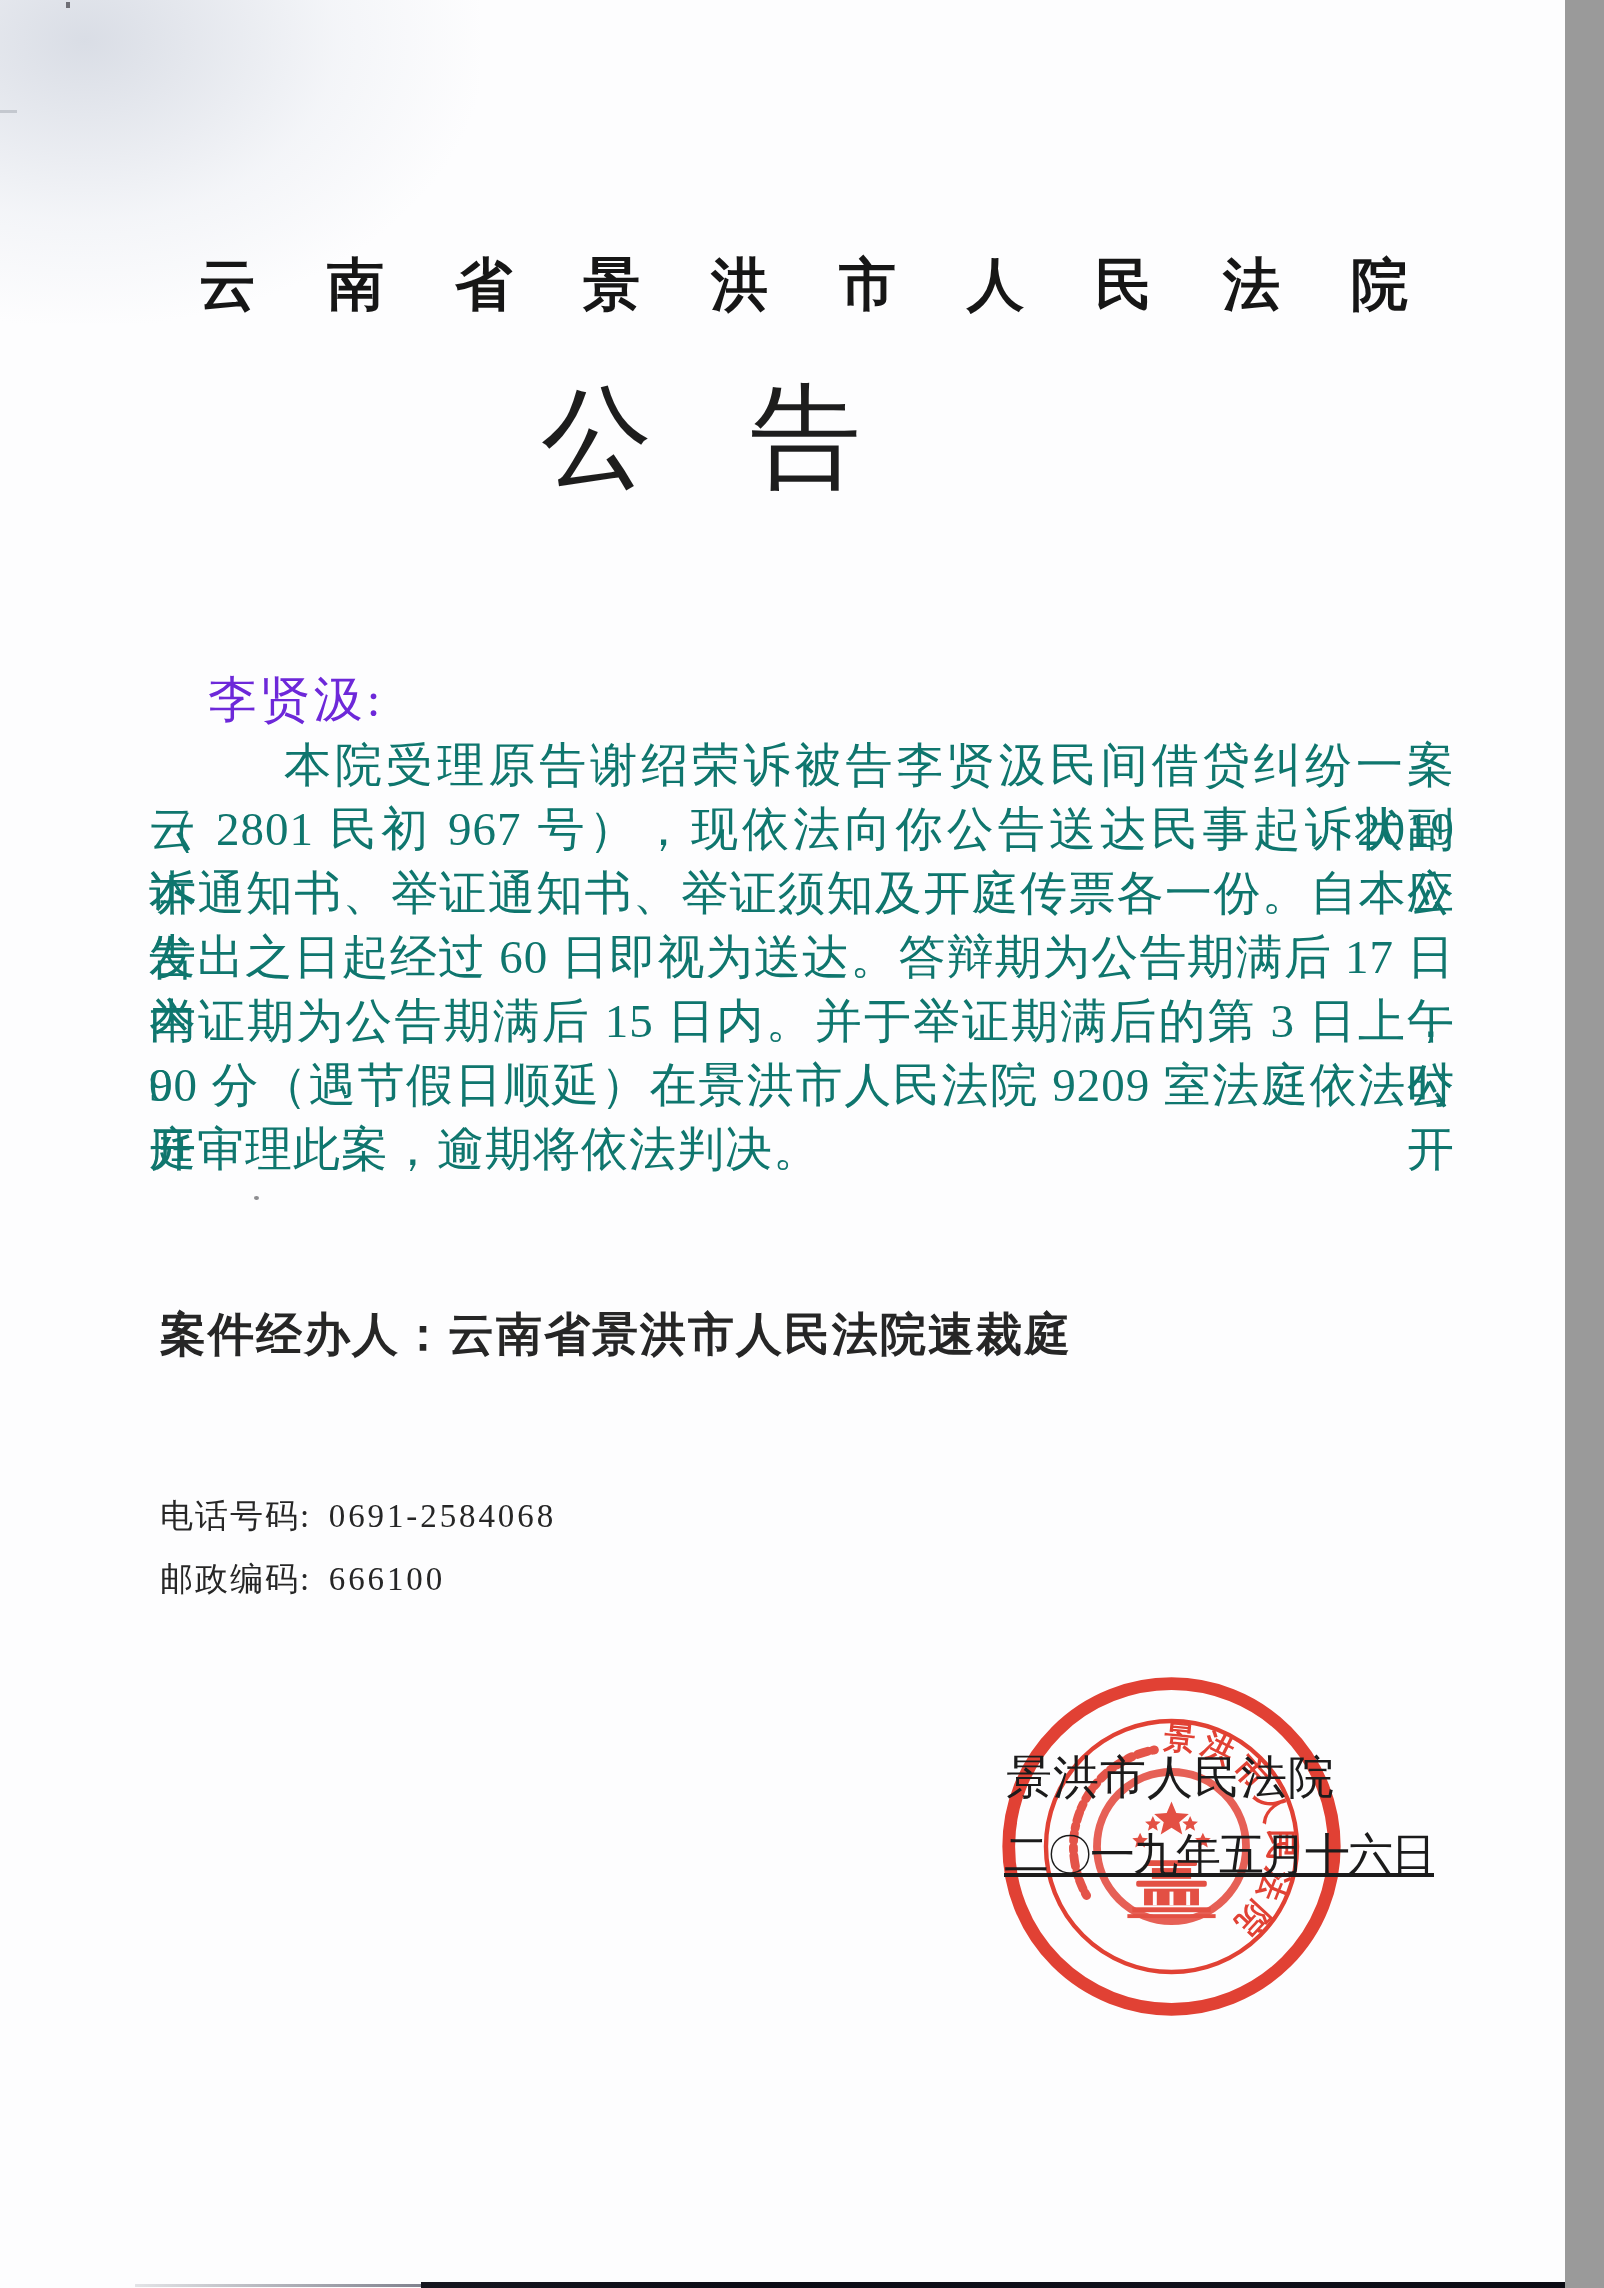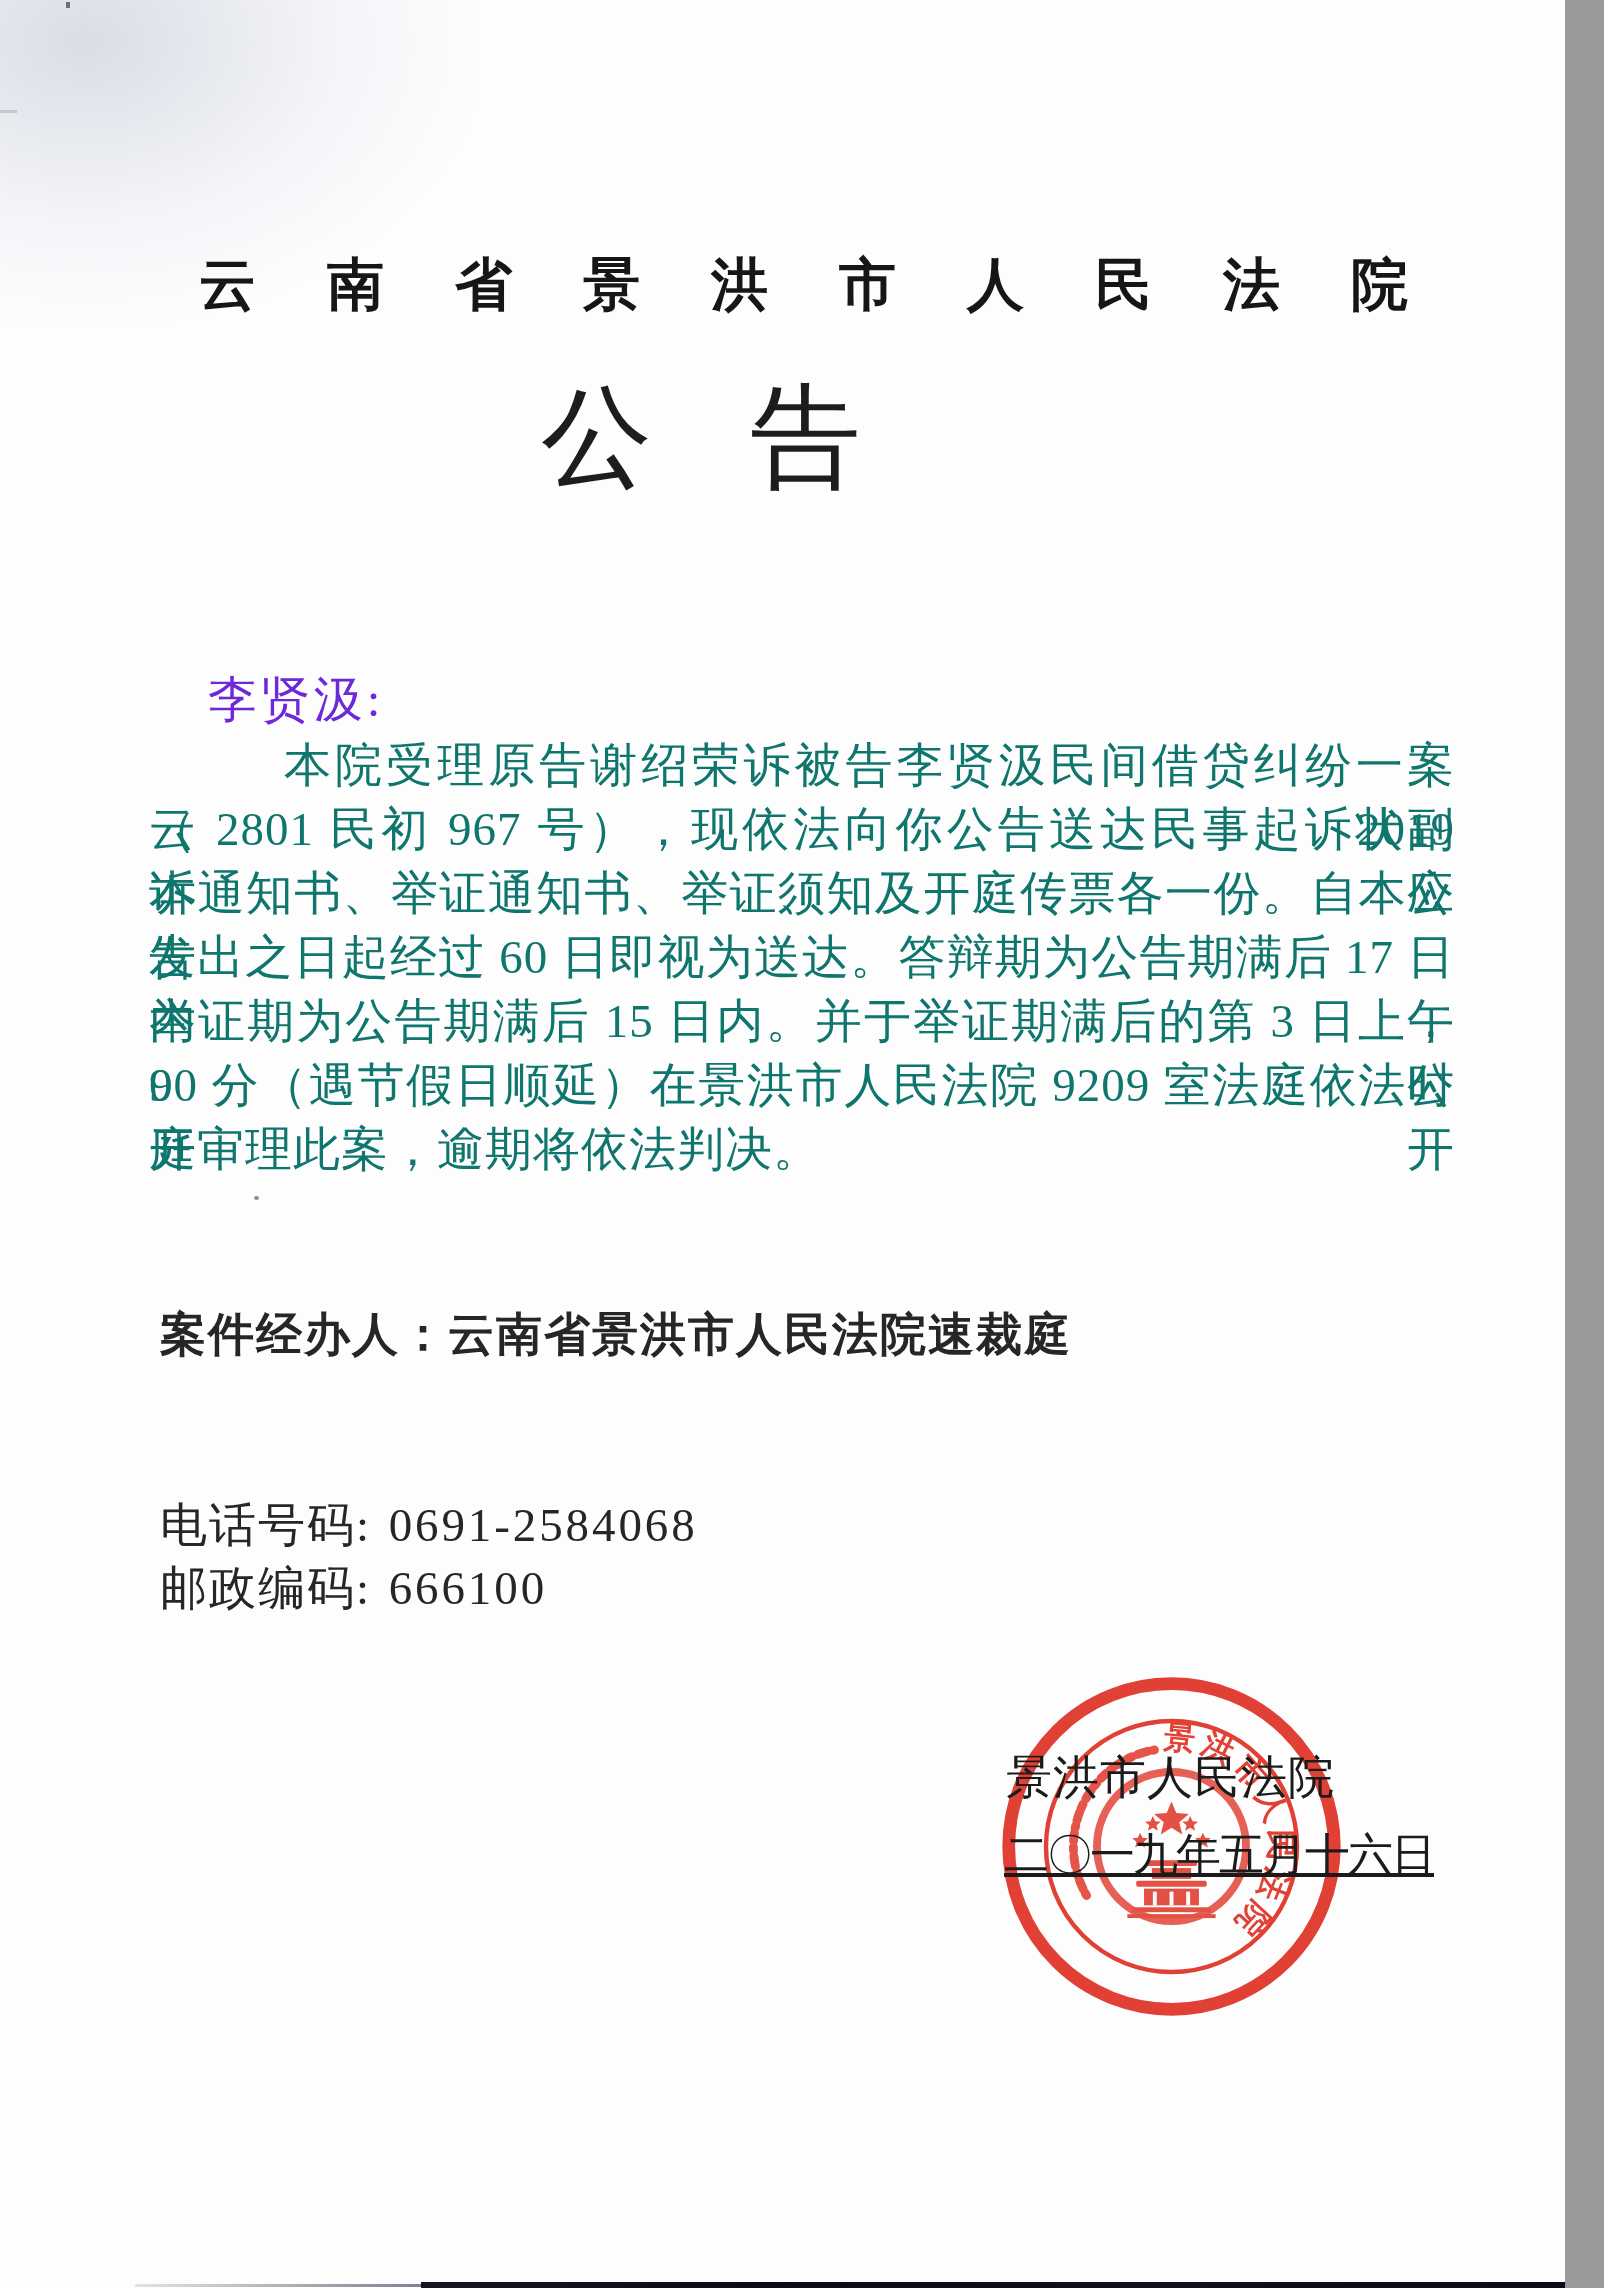--- a/index.html
+++ b/index.html
@@ -39,21 +39,21 @@
   
   .salutation{position:absolute;left:160px;top:667px;font-size:49px;letter-spacing:3.9px;color:#6d28d9;margin-left:48px;}
   .paragraph{position:absolute;left:149px;top:733px;width:1306px;font-size:47px;color:#0f766e;}
   .bline{height:64px;line-height:64px;white-space:nowrap;letter-spacing:1px;}
   .bline.jl{white-space:normal;text-align:justify;text-align-last:justify;}
   .bline.indent{text-indent:135px;}
 
   
   .handler{position:absolute;left:160px;top:1304px;font-size:46px;letter-spacing:2px;color:#262626;white-space:nowrap;font-weight:bold;}
   .recipient{position:absolute;left:616px;top:1368px;font-size:48px;letter-spacing:2.9px;color:#262626;}
-  .contact{position:absolute;left:160px;font-size:47px;letter-spacing:2px;color:#262626;white-space:nowrap;}
+  .contact{position:absolute;left:160px;font-size:33px;letter-spacing:2px;color:#262626;white-space:nowrap;}
   .contact .val{margin-left:17.6px;letter-spacing:2.9px;}
   .phone{top:1494px;}
   .postal{top:1557px;}
 
   
   .seal{position:absolute;left:993px;top:1670px;z-index:3;opacity:.96;}
   .sig-court{position:absolute;left:1006px;top:1747px;z-index:6;font-size:46px;letter-spacing:1px;color:#1b1b1b;white-space:nowrap;}
   .sig-date{position:absolute;left:1004px;top:1825px;z-index:6;font-size:45px;letter-spacing:-2px;color:#1b1b1b;white-space:nowrap;text-decoration:underline;}
 </style>
 </head>

